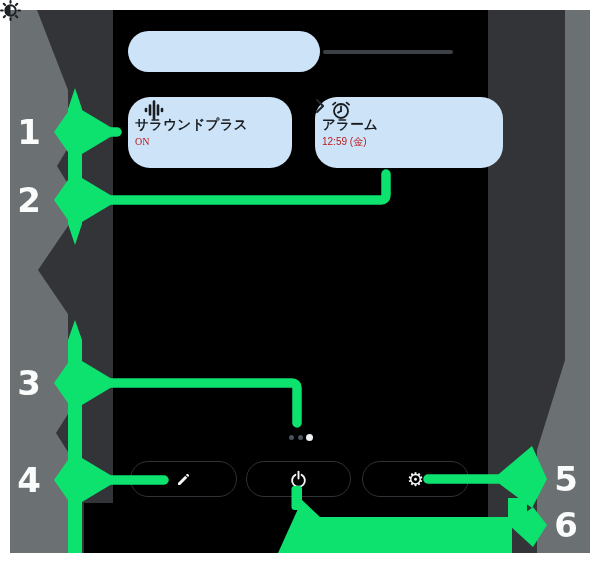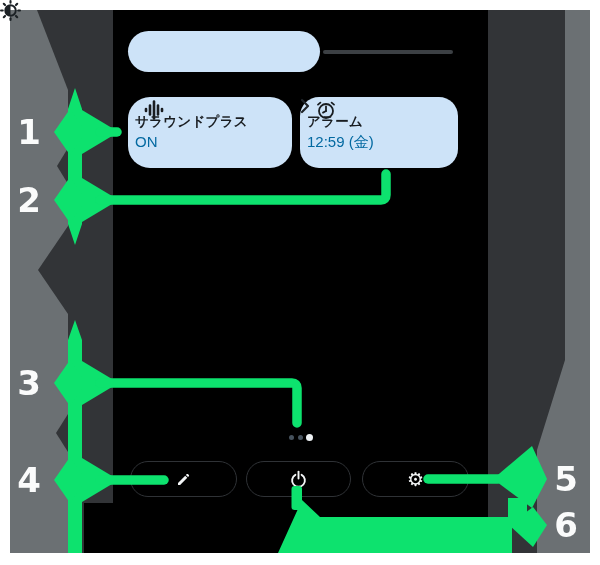--- a/index.html
+++ b/index.html
@@ -18,26 +18,26 @@
   }
   .slider-icon{position:absolute;left:287px;top:41px;width:21px;height:21px;}
   .slider-track{
     position:absolute;left:323px;top:50px;width:130px;height:4px;
     background:#3c4044;border-radius:2px;
   }
   .tile{
     position:absolute;top:97px;height:71px;background:#cde3f8;border-radius:22px;
     display:flex;align-items:center;color:#191d21;
   }
-  .tile-1{left:128px;width:164px;}
-  .tile-2{left:300px;width:158px;border-radius:19px;}
+  .tile-1{left:128px;width:164px;font-family:Liberation Serif, serif;}
+  .tile-2{left:315px;width:188px;}
   .tile-icon{flex:0 0 auto;width:26px;height:26px;margin-left:13px;}
   .tile-text{margin-left:7px;display:flex;flex-direction:column;line-height:1.45;}
   .tile-title{font-size:13.5px;font-weight:bold;letter-spacing:.3px;white-space:nowrap;}
-  .tile-sub{font-size:15px;color:#0369a1;white-space:nowrap;}
+  .tile-sub{font-size:10px;color:#b91c1c;white-space:nowrap;}
   .tile-chevron{position:absolute;right:14px;top:25px;width:10px;height:18px;}
 
   .dot{position:absolute;border-radius:50%;}
   .dot-dim{width:5px;height:5px;background:#46525d;top:434.5px;}
   .dot-active{width:7px;height:7px;background:#eef2f5;top:433.5px;}
 
   .fbtn{
     position:absolute;top:461px;height:36px;border-radius:18.5px;
     border:1.5px solid #2f3236;background:transparent;box-sizing:border-box;
     display:flex;align-items:center;justify-content:center;

